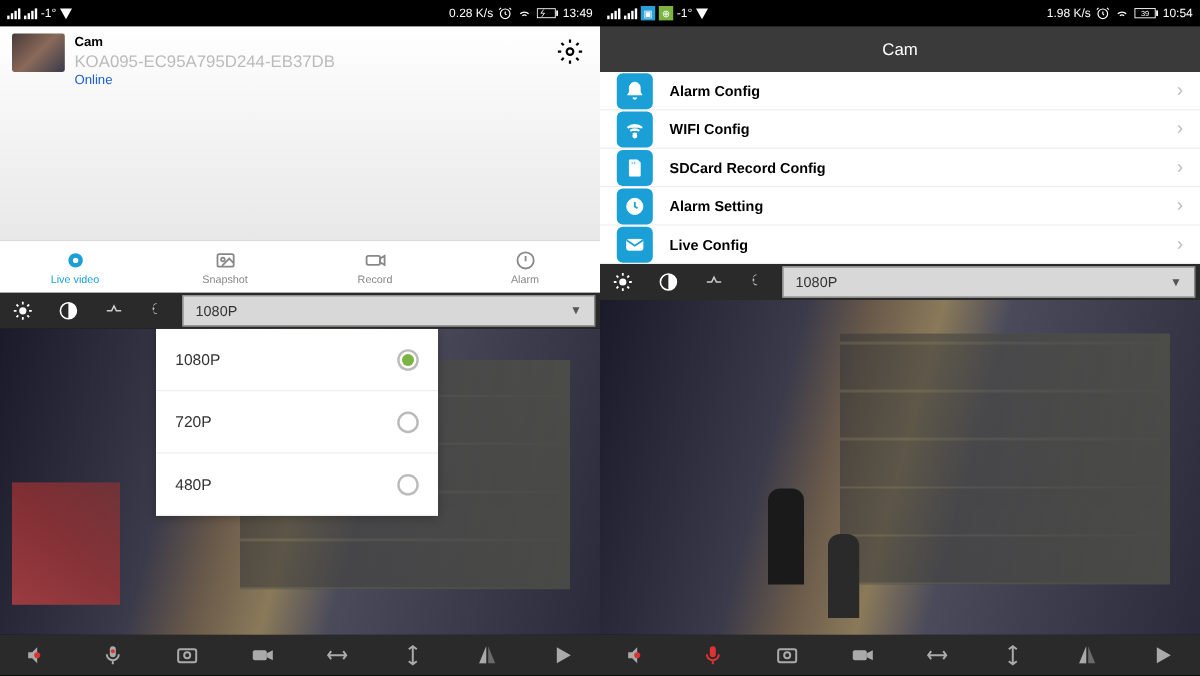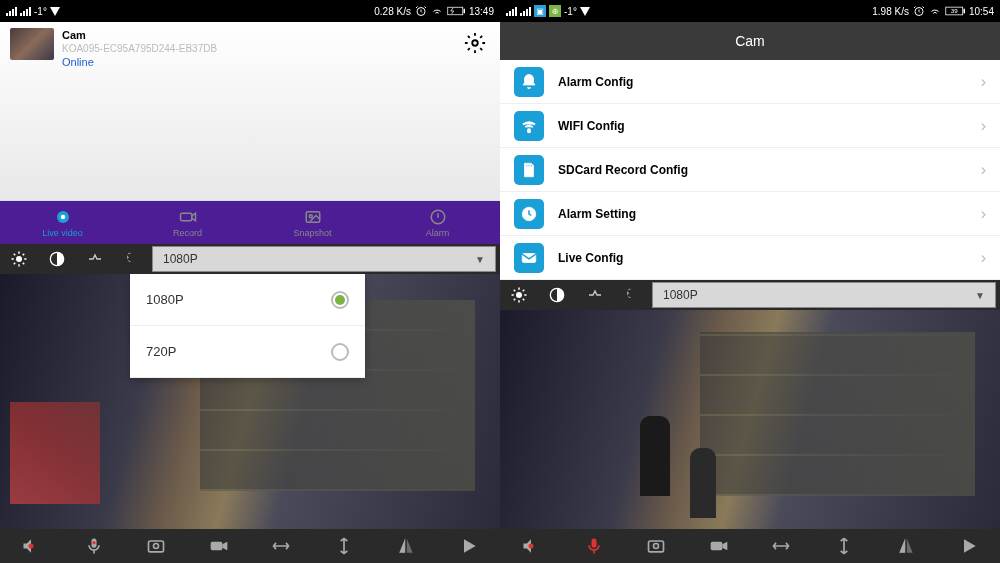--- a/index.html
+++ b/index.html
@@ -24,33 +24,33 @@
 .header-actions{display:flex;gap:16px;align-items:center}
 .app-icon{width:22px;height:22px;background:#1a8bc4;border-radius:3px;margin-right:8px;display:inline-flex;align-items:center;justify-content:center;font-size:6px;color:#fff}
 .hicon{width:18px;height:18px;fill:#fff;stroke:#fff}
 
 
 .dev-area{background:linear-gradient(#fff,#e8e8e8);flex:0 0 auto;height:178px;position:relative}
 .dev-row{display:flex;align-items:flex-start;padding:6px 10px;gap:8px}
 .dev-thumb{width:44px;height:32px;background:linear-gradient(135deg,#4a3a3a,#8a6a5a,#3a3a4a);border-radius:2px}
 .dev-info{font-size:11px;line-height:1.3}
 .dev-name{color:#000;font-weight:bold}
-.dev-id{color:#bbb;font-size:10px}
+.dev-id{color:#bbb;font-size:14px}
 .dev-status{color:#1a5fd6}
 .gear{position:absolute;right:14px;top:10px;width:22px;height:22px}
 
 
-.tabs{height:44px;background:#4c1d95;border-top:1px solid #ddd;display:flex}
+.tabs{height:44px;background:#ffffff;border-top:1px solid #ddd;display:flex}
 .tab{flex:1;display:flex;flex-direction:column;align-items:center;justify-content:center;font-size:9px;color:#888;gap:2px}
 .tab.active{color:#1a9fd6}
 .tab svg{width:20px;height:18px}
 
 
 .config-list{background:#fff;flex:0 0 auto}
-.cfg-row{height:44px;display:flex;align-items:center;padding:0 14px;gap:14px;border-bottom:1px solid #eee}
+.cfg-row{height:32px;display:flex;align-items:center;padding:0 14px;gap:14px;border-bottom:1px solid #eee}
 .cfg-icon{width:30px;height:30px;background:#1a9fd6;border-radius:5px;display:flex;align-items:center;justify-content:center}
 .cfg-icon svg{width:18px;height:18px;fill:#fff;stroke:#fff}
 .cfg-label{flex:1;font-size:12px;color:#000;font-weight:bold}
 .chev{color:#bbb;font-size:16px}
 
 
 .vtoolbar{height:30px;background:#2a2a2a;display:flex;align-items:center}
 .vticon{width:38px;height:30px;display:flex;align-items:center;justify-content:center;color:#ccc}
 .res-select{flex:1;height:26px;background:#d8d8d8;border:1px solid #888;display:flex;align-items:center;padding:0 10px;font-size:12px;color:#333;position:relative;margin-right:4px}
 .res-caret{position:absolute;right:10px;font-size:10px;color:#555}
@@ -132,32 +132,32 @@
   <div class="tabs">
     <div class="tab active">
       <svg viewBox="0 0 24 24" fill="#1a9fd6">
           <circle cx="12" cy="12" r="8"></circle>
           <circle cx="12" cy="12" r="3" fill="#fff"></circle>
         </svg>
       <span>Live video</span>
     </div>
     <div class="tab">
       <svg viewBox="0 0 24 24" fill="none" stroke="#888" stroke-width="2">
-          <rect x="2" y="7" width="15" height="10" rx="2"></rect>
-          <path d="M17 10l5-3v10l-5-3z"></path>
-        </svg>
-      <span>Record</span>
-    </div>
-    <div class="tab">
-      <svg viewBox="0 0 24 24" fill="none" stroke="#888" stroke-width="2">
           <rect x="3" y="5" width="18" height="14" rx="2"></rect>
           <circle cx="9" cy="11" r="2"></circle>
           <path d="M21 15l-5-5-8 8"></path>
         </svg>
       <span>Snapshot</span>
+    </div>
+    <div class="tab">
+      <svg viewBox="0 0 24 24" fill="none" stroke="#888" stroke-width="2">
+          <rect x="2" y="7" width="15" height="10" rx="2"></rect>
+          <path d="M17 10l5-3v10l-5-3z"></path>
+        </svg>
+      <span>Record</span>
     </div>
     <div class="tab">
       <svg viewBox="0 0 24 24" fill="none" stroke="#888" stroke-width="2">
           <circle cx="12" cy="12" r="9"></circle>
           <path d="M12 7v6M12 17h.01"></path>
         </svg>
       <span>Alarm</span>
     </div>
   </div>
 
@@ -195,20 +195,24 @@
   <div class="video left-video">
     <div class="shelf"></div>
     <div class="items"></div>
     <div class="res-dropdown">
       <div class="res-opt">
           <span>1080P</span>
           <span class="radio checked"></span>
         </div>
       <div class="res-opt">
           <span>720P</span>
+          <span class="radio"></span>
+        </div>
+      <div class="res-opt">
+          <span>480P</span>
           <span class="radio"></span>
         </div>
     </div>
   </div>
 
   <div class="vcontrols">
     <div class="vc">
         <svg viewBox="0 0 24 24" fill="#aaa">
           <path d="M3 9v6h4l5 5V4L7 9z"></path>
           <circle cx="12" cy="12" r="3" class="reddot"></circle>

